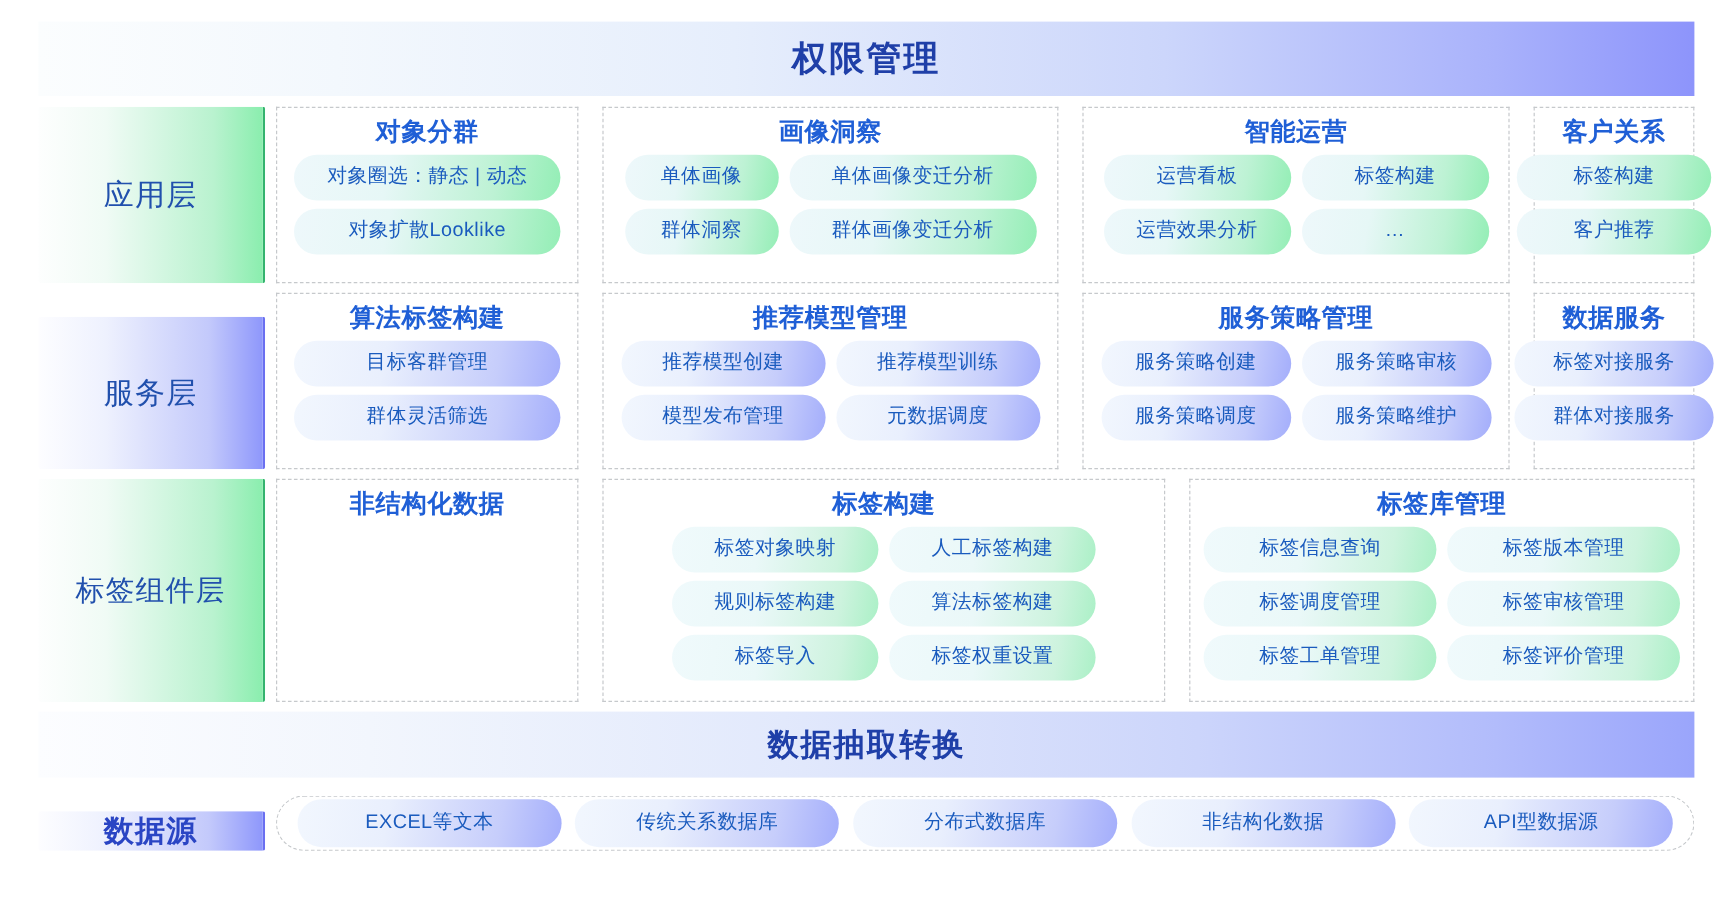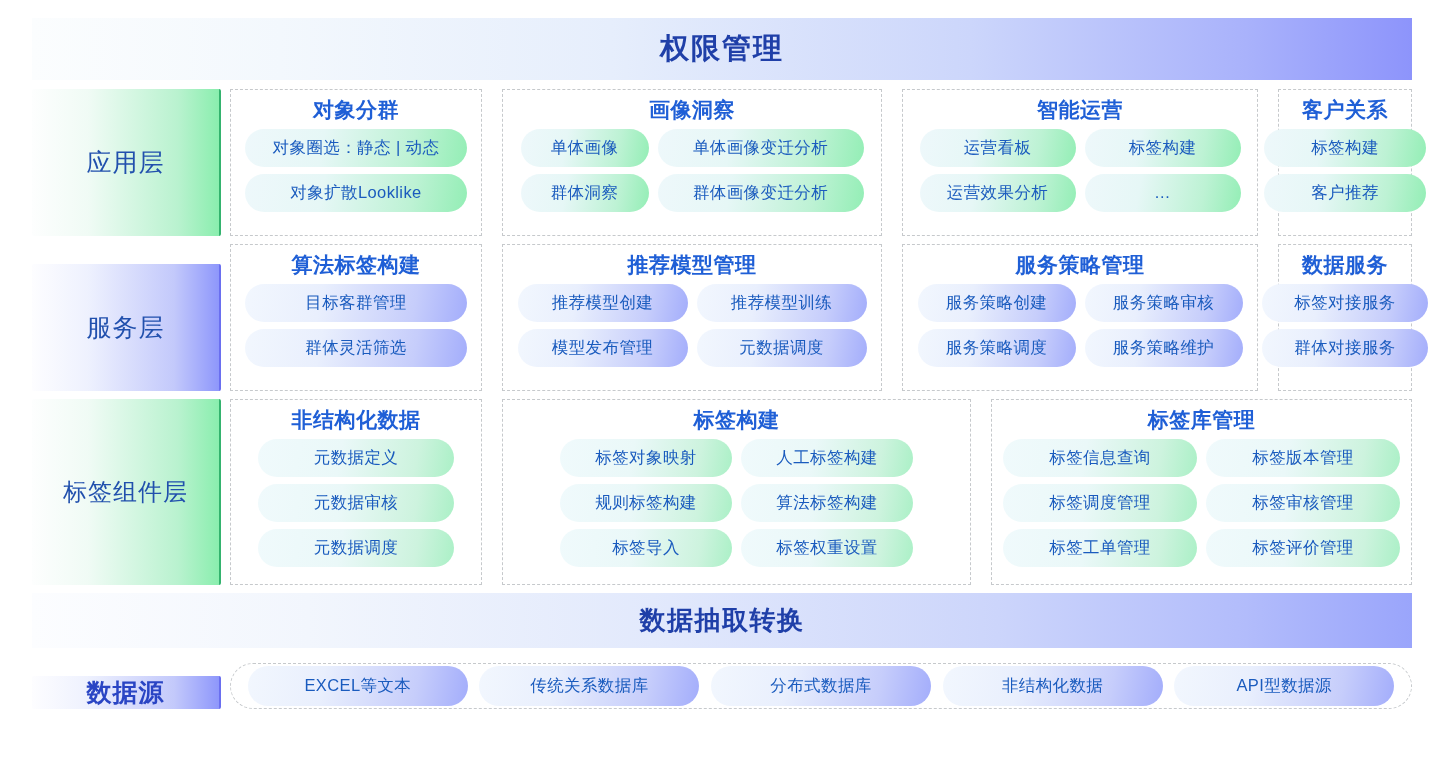--- a/index.html
+++ b/index.html
@@ -282,25 +282,20 @@
 
     </div>
   </div>
 
   <div class="layer-row row-tag">
     <div class="layer-label green tight">标签组件层</div>
     <div class="groups">
 
       <div class="group">
         <div class="group-title">非结构化数据</div>
-        <div class="pills">
-          <div class="pill lightgreen">元数据定义</div>
-          <div class="pill lightgreen">元数据审核</div>
-          <div class="pill lightgreen">元数据调度</div>
-        </div>
       </div>
 
       <div class="group">
         <div class="group-title">标签构建</div>
         <div class="pills">
           <div class="pill lightgreen">标签对象映射</div>
           <div class="pill lightgreen">人工标签构建</div>
           <div class="pill lightgreen">规则标签构建</div>
           <div class="pill lightgreen">算法标签构建</div>
           <div class="pill lightgreen">标签导入</div>

